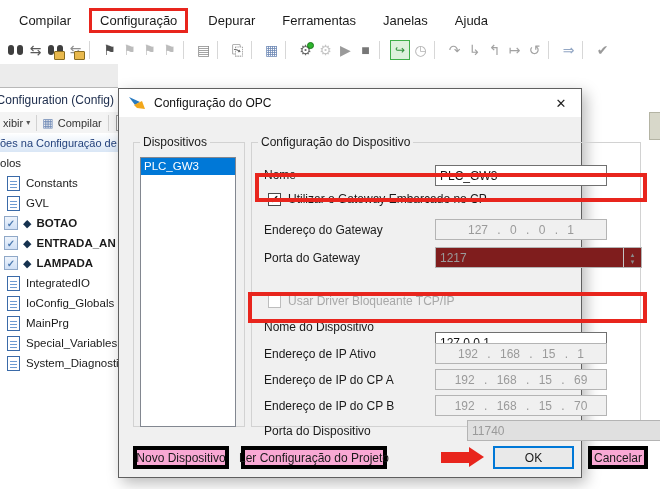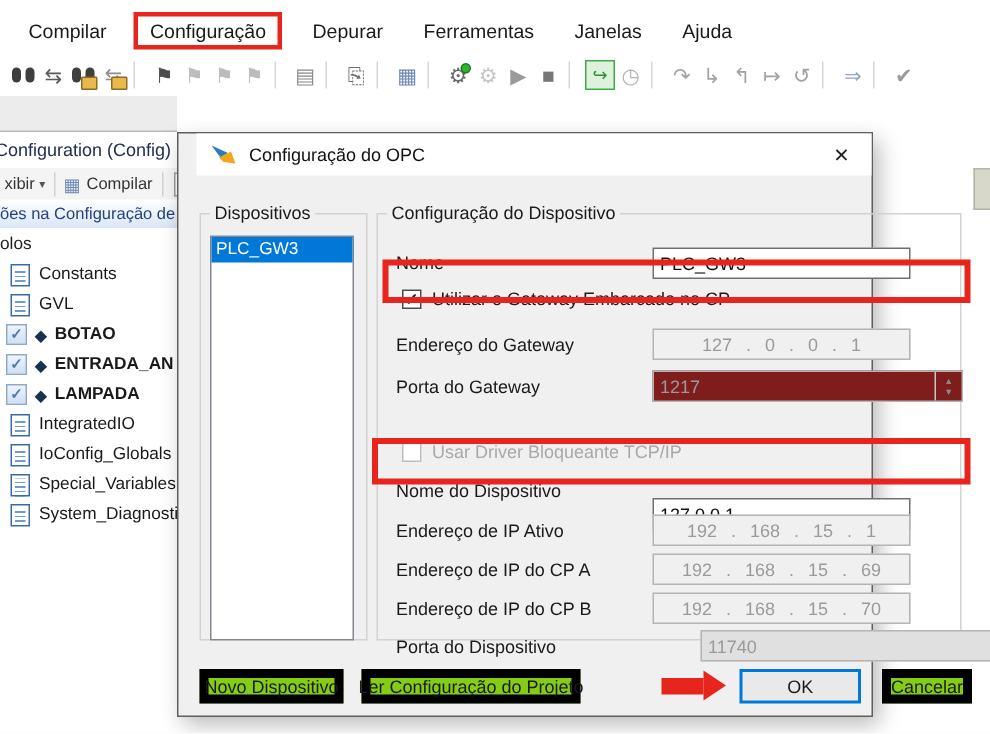--- a/index.html
+++ b/index.html
@@ -56,21 +56,21 @@
   .tcb{flex:none;width:12px;height:12px;margin:0 5px 0 4px;border:1px solid #8fa8c8;
       background:linear-gradient(#eef4fc,#cfdff5);display:flex;align-items:center;justify-content:center;
       font-size:10px;font-weight:bold;color:#4d7ab0;}
   .tcb.checked::after{content:"✓";}
   .diamond{flex:none;color:#16324f;font-size:11px;margin-right:5px;}
   .diamond::after{content:"◆";}
   .bold{font-weight:bold;}
 
   
   .dialog{position:absolute;left:118px;top:88px;width:464px;height:390px;background:#f0f0f0;
-      border:1px solid #5f5f5f;box-shadow:4px 5px 14px rgba(0,0,0,.28);box-sizing:border-box;padding-left:12px;}
+      border:1px solid #5f5f5f;box-shadow:4px 5px 14px rgba(0,0,0,.28);box-sizing:border-box;}
   .dtitle{height:28px;background:#fff;display:flex;align-items:center;padding-left:10px;
       font-size:12px;color:#111;}
   .dlogo{width:17px;height:14px;margin-right:8px;flex:none;}
   .dclose{position:absolute;right:12px;top:6px;width:16px;height:16px;display:flex;align-items:center;
       justify-content:center;font-size:13px;color:#222;}
   .dclose::before{content:"✕";}
 
   fieldset.grp{position:absolute;border:1px solid #d2d2d2;margin:0;padding:0;box-sizing:border-box;}
   fieldset.grp legend{font-size:12px;color:#1a1a1a;margin-left:6px;padding:0 3px;}
   #grp-devices{left:14px;top:46px;width:112px;height:292px;}
@@ -97,22 +97,22 @@
   .chev::before{content:"▾";}
 
   .cbrow{position:absolute;display:flex;align-items:flex-end;font-size:12px;}
   .dcb{flex:none;width:13px;height:13px;box-sizing:border-box;border:1px solid #4a4a4a;background:#fff;
       margin-right:7px;display:flex;align-items:center;justify-content:center;
       font-size:11px;font-weight:bold;color:#222;}
   .dcb.checked::after{content:"✓";}
   .dcb.dis{border-color:#bdbdbd;}
   .cbrow.dis{color:#a8a8a8;}
 
-  .dbtn{position:absolute;top:357px;height:23px;box-sizing:border-box;background:#84cc16;
-      border:6px solid #000000;font-size:12px;display:flex;align-items:center;justify-content:center;
+  .dbtn{position:absolute;top:357px;height:23px;box-sizing:border-box;background:#f9a8d4;
+      border:4px solid #000000;font-size:12px;display:flex;align-items:center;justify-content:center;
       white-space:nowrap;}
   .dbtn.ok{border:2px solid #0078d7;background:#e9e9e9;}
 
   
   .redbox{position:absolute;border:4px solid #e8251d;box-sizing:border-box;pointer-events:none;}
   .arrow{position:absolute;left:322px;top:363px;width:28px;height:11px;background:#e8251d;pointer-events:none;}
   .arrow::after{content:"";position:absolute;left:28px;top:-5px;border-left:15px solid #e8251d;
       border-top:10px solid transparent;border-bottom:10px solid transparent;}
 </style>
 </head>
@@ -259,20 +259,24 @@
     <div class="trow">
       <span class="doc-icon"></span>
       <span>IntegratedIO</span>
     </div>
     <div class="trow">
       <span class="doc-icon"></span>
       <span>IoConfig_Globals</span>
     </div>
     <div class="trow">
       <span class="doc-icon"></span>
+      <span>MainPrg</span>
+    </div>
+    <div class="trow">
+      <span class="doc-icon"></span>
       <span>Special_Variables</span>
     </div>
     <div class="trow">
       <span class="doc-icon"></span>
       <span>System_Diagnostic</span>
     </div>
   </div>
 
   <div class="dialog">
     <div class="dtitle">

